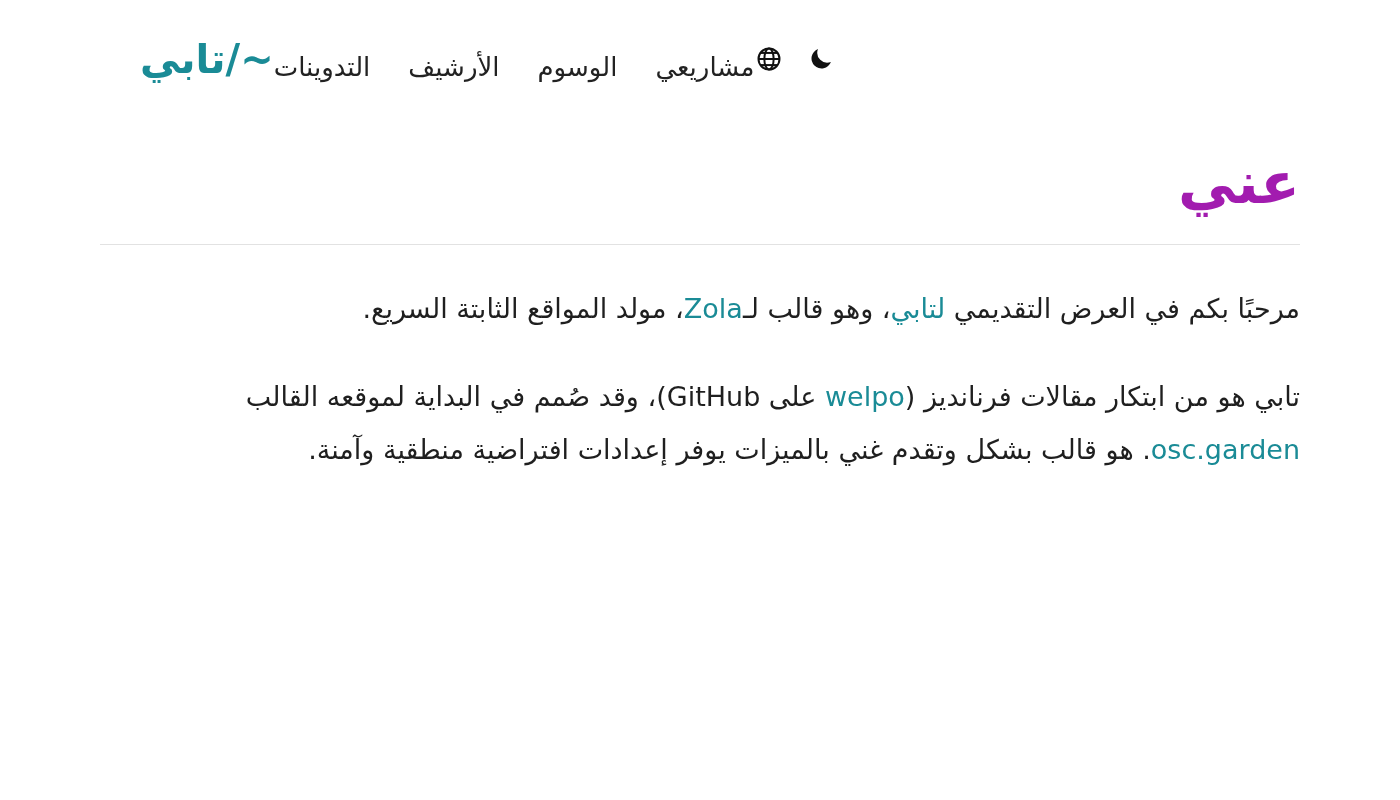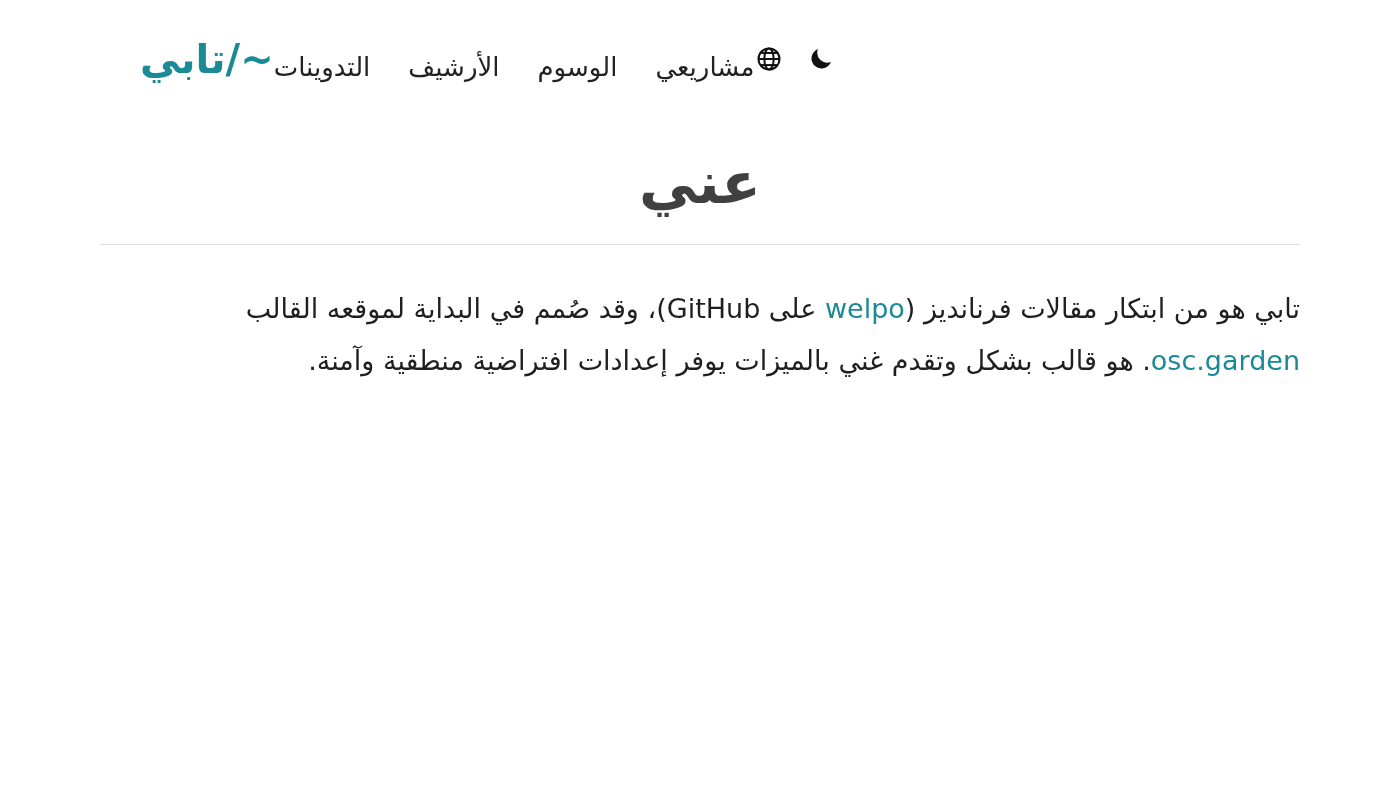--- a/index.html
+++ b/index.html
@@ -70,22 +70,22 @@
     cursor: pointer;
   }
   .icon-btn svg { display: block; }
 
   
   main { padding-top: 62px; }
   h1.page-title {
     margin: 0;
     font-size: 58px;
     font-weight: 700;
-    text-align: center;
-    color: #404040;
+    text-align: right;
+    color: #a21caf;
     line-height: 1.1;
     letter-spacing: 0;
   }
   .title-rule {
     border: none;
     border-top: 1px solid #e2e2e2;
     margin: 28px 0 0 0;
   }
   .prose p {
     font-size: 27px;
@@ -131,20 +131,23 @@
         </svg>
       </span>
     </div>
   </header>
 
   <main>
     <h1 class="page-title">عني</h1>
     <hr class="title-rule">
 
     <div class="prose">
+      <p>
+        <span>مرحبًا بكم في العرض التقديمي </span><a href="#">لتابي</a><span>، وهو قالب لـ</span><a href="#">Zola</a><span>، مولد المواقع الثابتة السريع.</span>
+      </p>
 
       <p>
         <span>تابي هو من ابتكار مقالات فرنانديز (</span><a href="#">welpo</a><span> على GitHub)، وقد صُمم في البداية لموقعه القالب </span><a href="#">osc.garden</a><span>. هو قالب بشكل وتقدم غني بالميزات يوفر إعدادات افتراضية منطقية وآمنة.</span>
       </p>
 
     </div>
   </main>
 
 </div>
 

